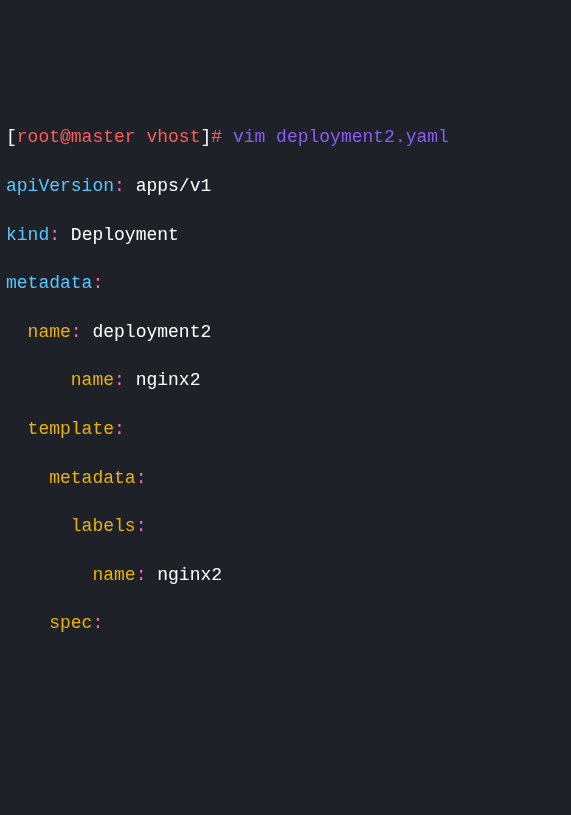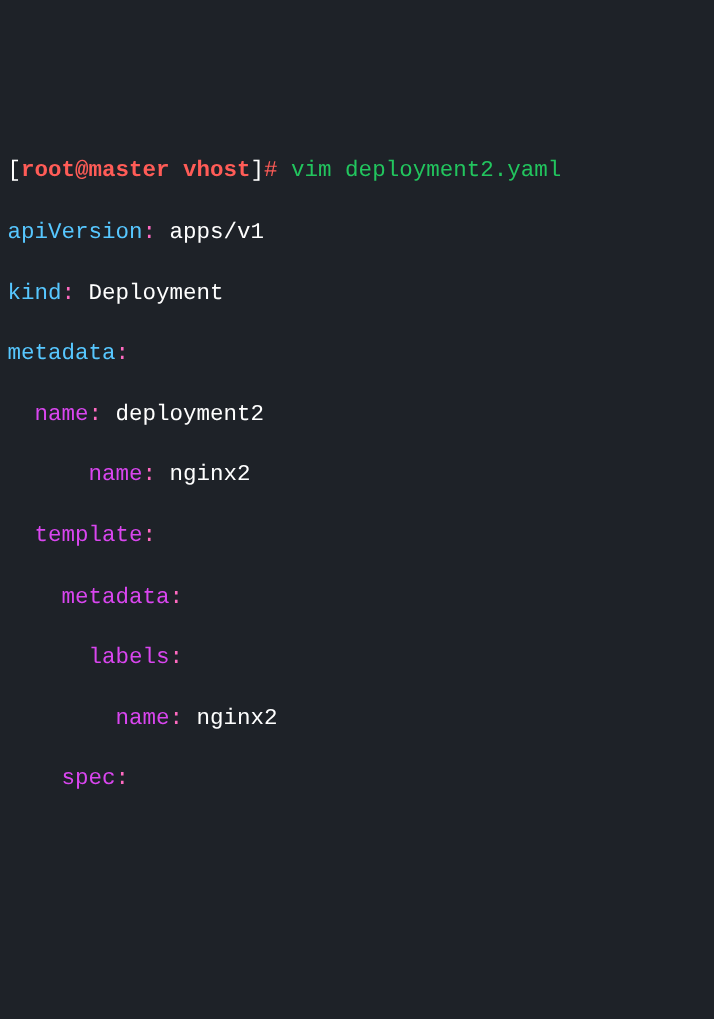--- a/index.html
+++ b/index.html
@@ -9,25 +9,25 @@
     font-family: "Consolas", "Monaco", "Courier New", monospace;
     font-size: 18px;
     line-height: 1.35;
     padding: 4px 6px;
     width: 571px;
     min-height: 815px;
     white-space: pre;
   }
   .line { display: block; }
   .prompt-br { color: #ffffff; }
-  .prompt-user { color: #ff5c57; font-weight: bold; }
+  .prompt-user { color: #ff5c57; }
   .prompt-symbol { color: #ff5c57; }
-  .cmd { color: #22c55e; }
+  .cmd { color: #8b5cf6; }
   .yaml-key { color: #57c7ff; text-align: center; }
-  .yaml-child { color: #d946ef; margin-top: 20px; }
+  .yaml-child { color: #eab308; margin-top: 20px; }
   .yaml-num   { color: #ff6ac1; }
   .yaml-str   { color: #ffffff; text-align: center; }
   .colon { color: #ff6ac1; }
 </style>
 </head>
 <body>
 
 
 
 <div class="terminal">

